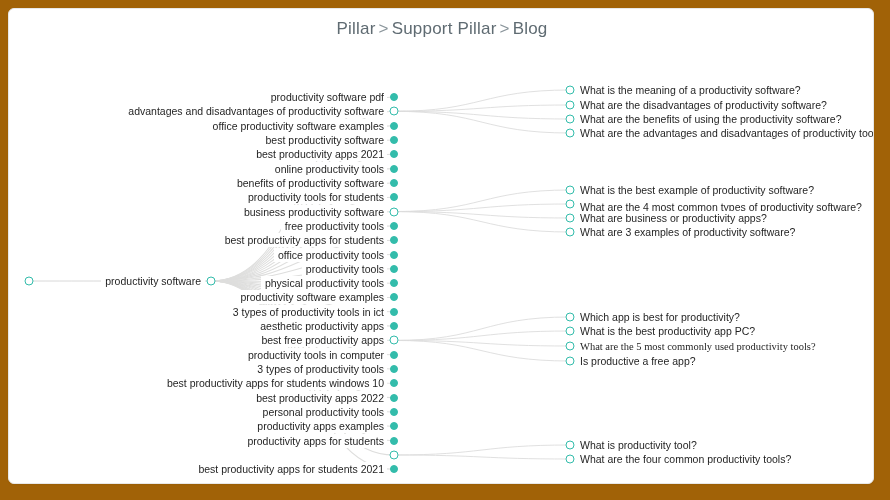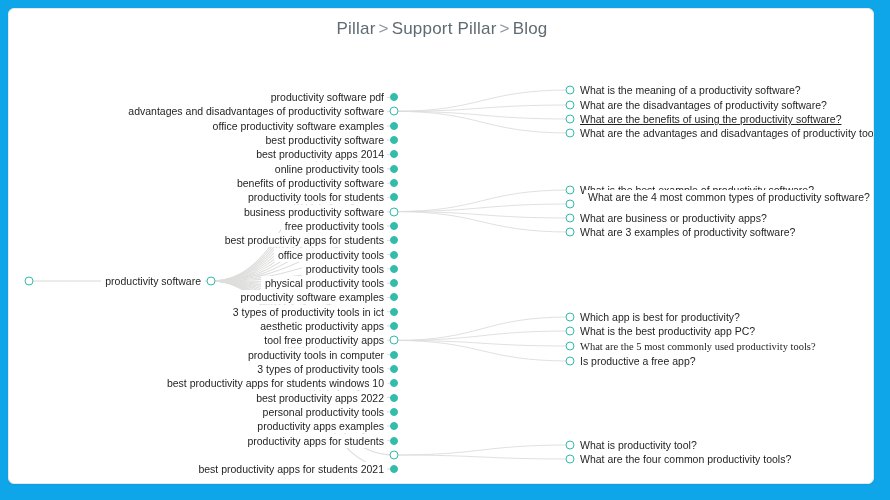--- a/index.html
+++ b/index.html
@@ -10,21 +10,21 @@
     width: 890px;
     height: 500px;
     overflow: hidden;
     font-family: "Liberation Sans", sans-serif;
   }
 
   #app {
     position: relative;
     width: 890px;
     height: 500px;
-    background: #0ea5e9;
+    background: #a16207;
   }
 
   
   .card {
     position: absolute;
     left: 8px;
     top: 8px;
     width: 866px;
     height: 476px;
     background: #ffffff;
@@ -207,48 +207,48 @@
         <path d="M385,446 C473,446 473,436 561,436" class="edge"></path>
         <path d="M385,446 C473,446 473,450 561,450" class="edge"></path>
       </svg>
 
     <div class="labels" id="labels-layer">
         <div class="hub-label" style="top: 272px; right: 670px;">productivity software</div>
         <div class="kw-label" style="top: 88px; right: 488px;">productivity software pdf</div>
         <div class="kw-label" style="top: 102.32px; right: 488px;">advantages and disadvantages of productivity software</div>
         <div class="kw-label" style="top: 116.64px; right: 488px;">office productivity software examples</div>
         <div class="kw-label" style="top: 130.96px; right: 488px;">best productivity software</div>
-        <div class="kw-label" style="top: 145.28px; right: 488px;">best productivity apps 2014</div>
+        <div class="kw-label" style="top: 145.28px; right: 488px;">best productivity apps 2021</div>
         <div class="kw-label" style="top: 159.6px; right: 488px;">online productivity tools</div>
         <div class="kw-label" style="top: 173.92px; right: 488px;">benefits of productivity software</div>
         <div class="kw-label" style="top: 188.24px; right: 488px;">productivity tools for students</div>
         <div class="kw-label" style="top: 202.56px; right: 488px;">business productivity software</div>
         <div class="kw-label" style="top: 216.88px; right: 488px;">free productivity tools</div>
         <div class="kw-label" style="top: 231.2px; right: 488px;">best productivity apps for students</div>
         <div class="kw-label" style="top: 245.52px; right: 488px;">office productivity tools</div>
         <div class="kw-label" style="top: 259.84px; right: 488px;">productivity tools</div>
         <div class="kw-label" style="top: 274.16px; right: 488px;">physical productivity tools</div>
         <div class="kw-label" style="top: 288.48px; right: 488px;">productivity software examples</div>
         <div class="kw-label" style="top: 302.8px; right: 488px;">3 types of productivity tools in ict</div>
         <div class="kw-label" style="top: 317.12px; right: 488px;">aesthetic productivity apps</div>
-        <div class="kw-label" style="top: 331.44px; right: 488px;">tool free productivity apps</div>
+        <div class="kw-label" style="top: 331.44px; right: 488px;">best free productivity apps</div>
         <div class="kw-label" style="top: 345.76px; right: 488px;">productivity tools in computer</div>
         <div class="kw-label" style="top: 360.08px; right: 488px;">3 types of productivity tools</div>
         <div class="kw-label" style="top: 374.4px; right: 488px;">best productivity apps for students windows 10</div>
         <div class="kw-label" style="top: 388.72px; right: 488px;">best productivity apps 2022</div>
         <div class="kw-label" style="top: 403.04px; right: 488px;">personal productivity tools</div>
         <div class="kw-label" style="top: 417.36px; right: 488px;">productivity apps examples</div>
         <div class="kw-label" style="top: 431.68px; right: 488px;">productivity apps for students</div>
         <div class="kw-label" style="top: 460.32px; right: 488px;">best productivity apps for students 2021</div>
         <div class="q-label" style="top: 81px; left: 568px;">What is the meaning of a productivity software?</div>
         <div class="q-label" style="top: 96px; left: 568px;">What are the disadvantages of productivity software?</div>
-        <div class="q-label" style="top: 110px; left: 568px; text-decoration: underline;">What are the benefits of using the productivity software?</div>
+        <div class="q-label" style="top: 110px; left: 568px;">What are the benefits of using the productivity software?</div>
         <div class="q-label" style="top: 124px; left: 568px;">What are the advantages and disadvantages of productivity tools?</div>
         <div class="q-label" style="top: 181px; left: 568px;">What is the best example of productivity software?</div>
-        <div class="q-label" style="top: 188px; left: 568px; margin-left: 8px;">What are the 4 most common types of productivity software?</div>
+        <div class="q-label" style="top: 198px; left: 568px;">What are the 4 most common types of productivity software?</div>
         <div class="q-label" style="top: 209px; left: 568px;">What are business or productivity apps?</div>
         <div class="q-label" style="top: 223px; left: 568px;">What are 3 examples of productivity software?</div>
         <div class="q-label" style="top: 308px; left: 568px;">Which app is best for productivity?</div>
         <div class="q-label" style="top: 322px; left: 568px;">What is the best productivity app PC?</div>
         <div class="q-label" style="top: 337px; left: 568px; font-family: Liberation Serif, serif;">What are the 5 most commonly used productivity tools?</div>
         <div class="q-label" style="top: 352px; left: 568px;">Is productive a free app?</div>
         <div class="q-label" style="top: 436px; left: 568px;">What is productivity tool?</div>
         <div class="q-label" style="top: 450px; left: 568px;">What are the four common productivity tools?</div>
       </div>
 

